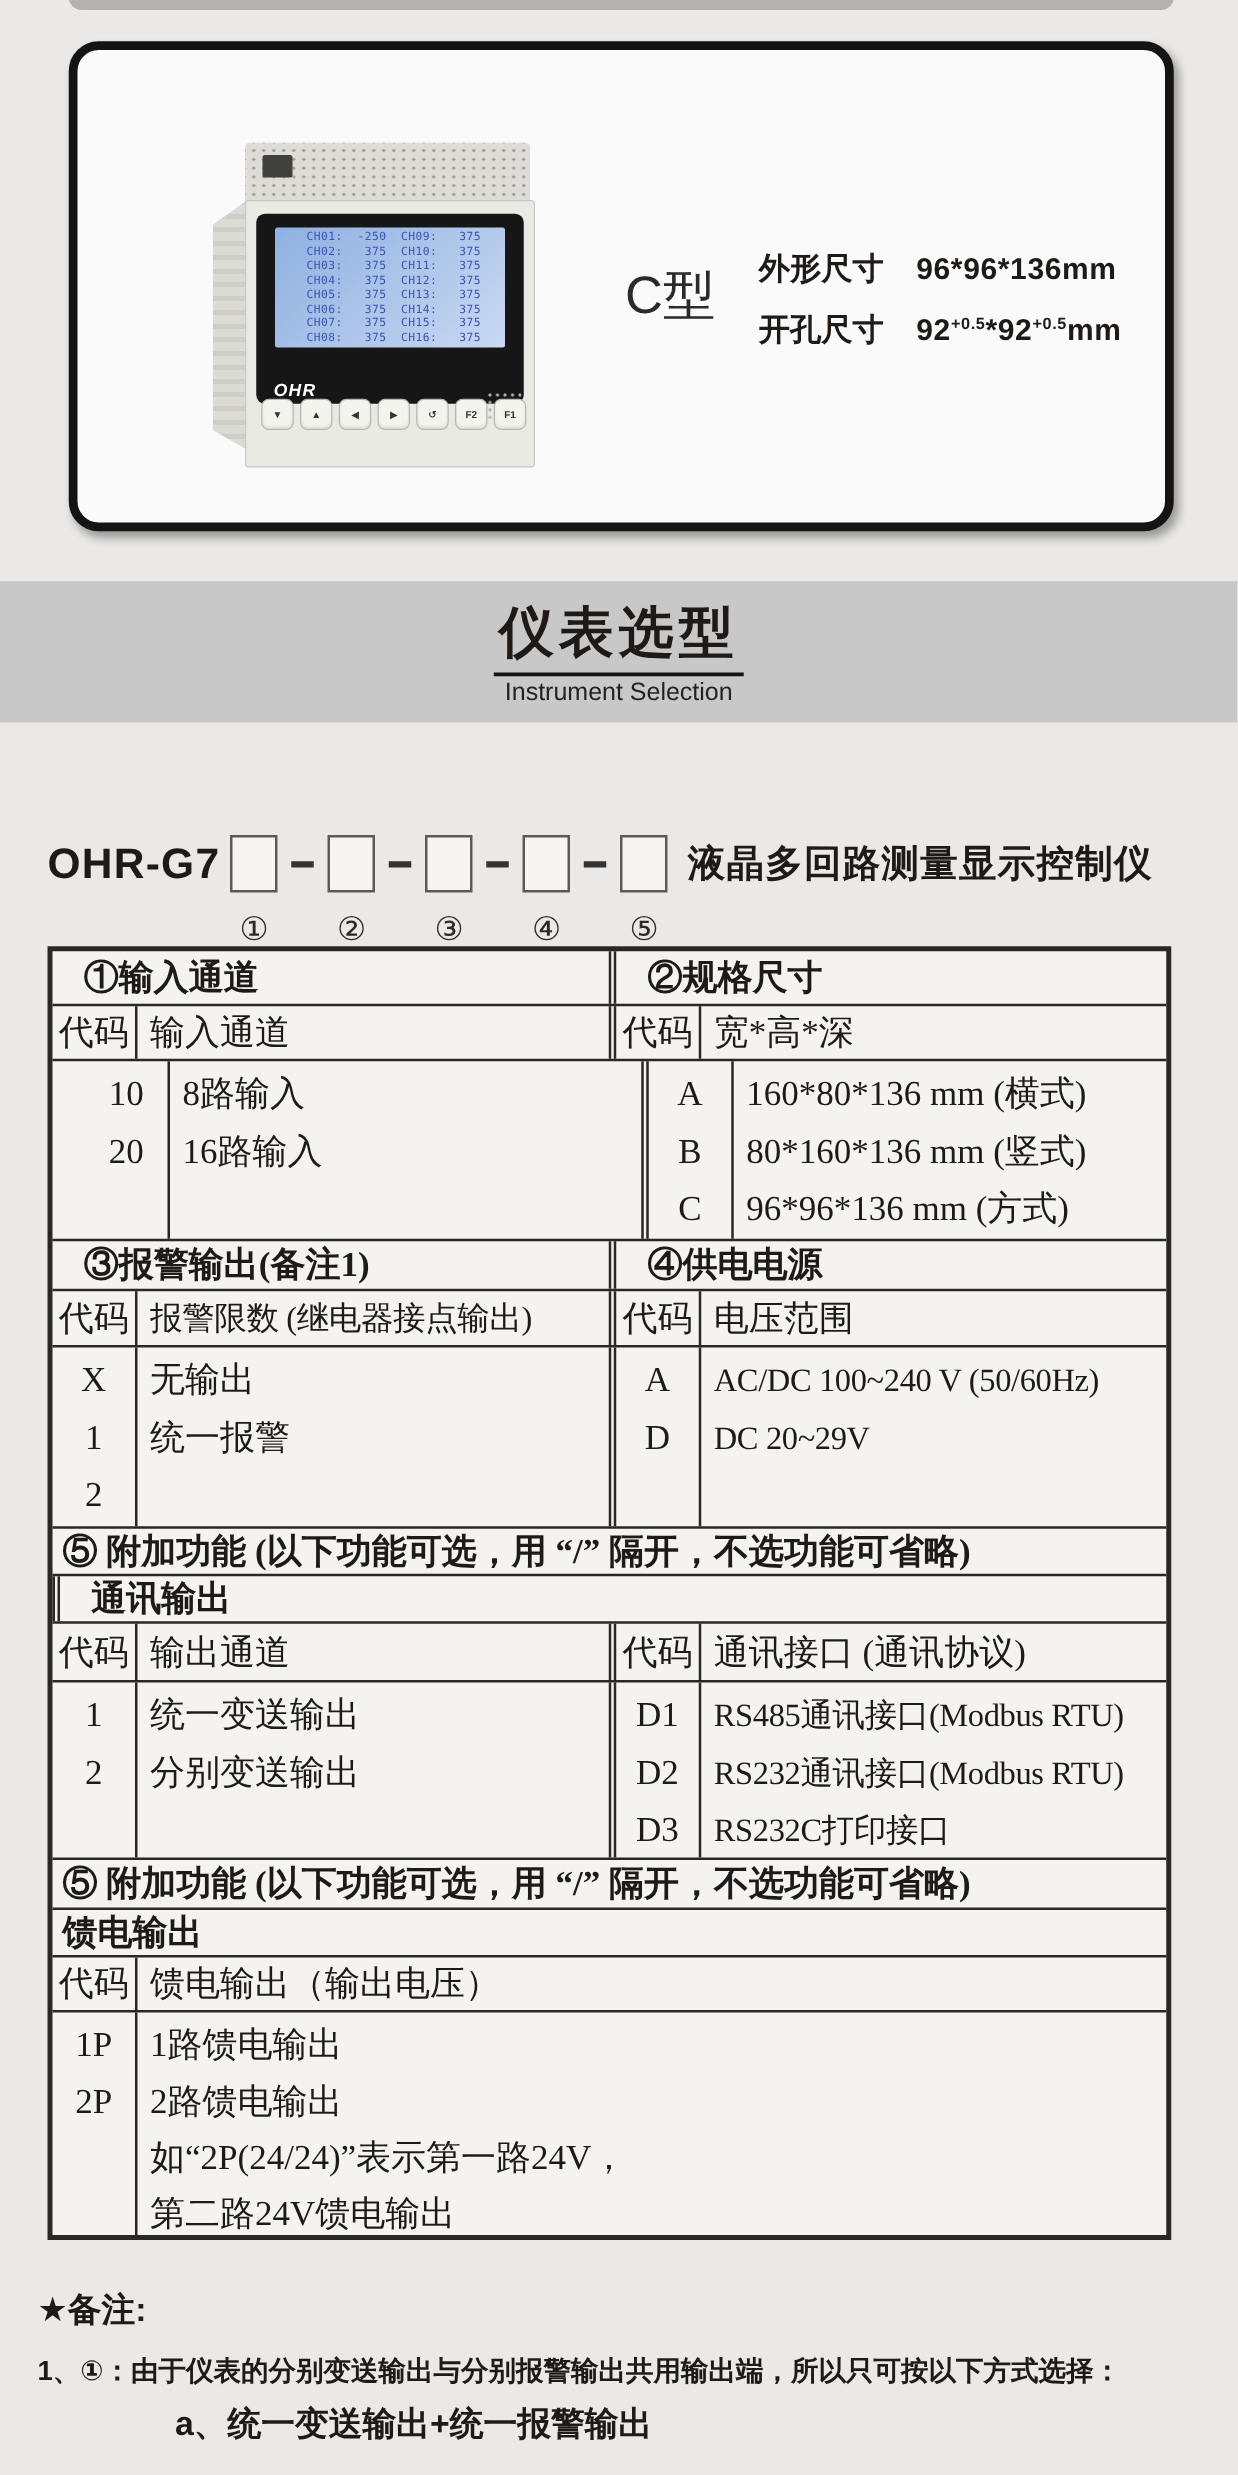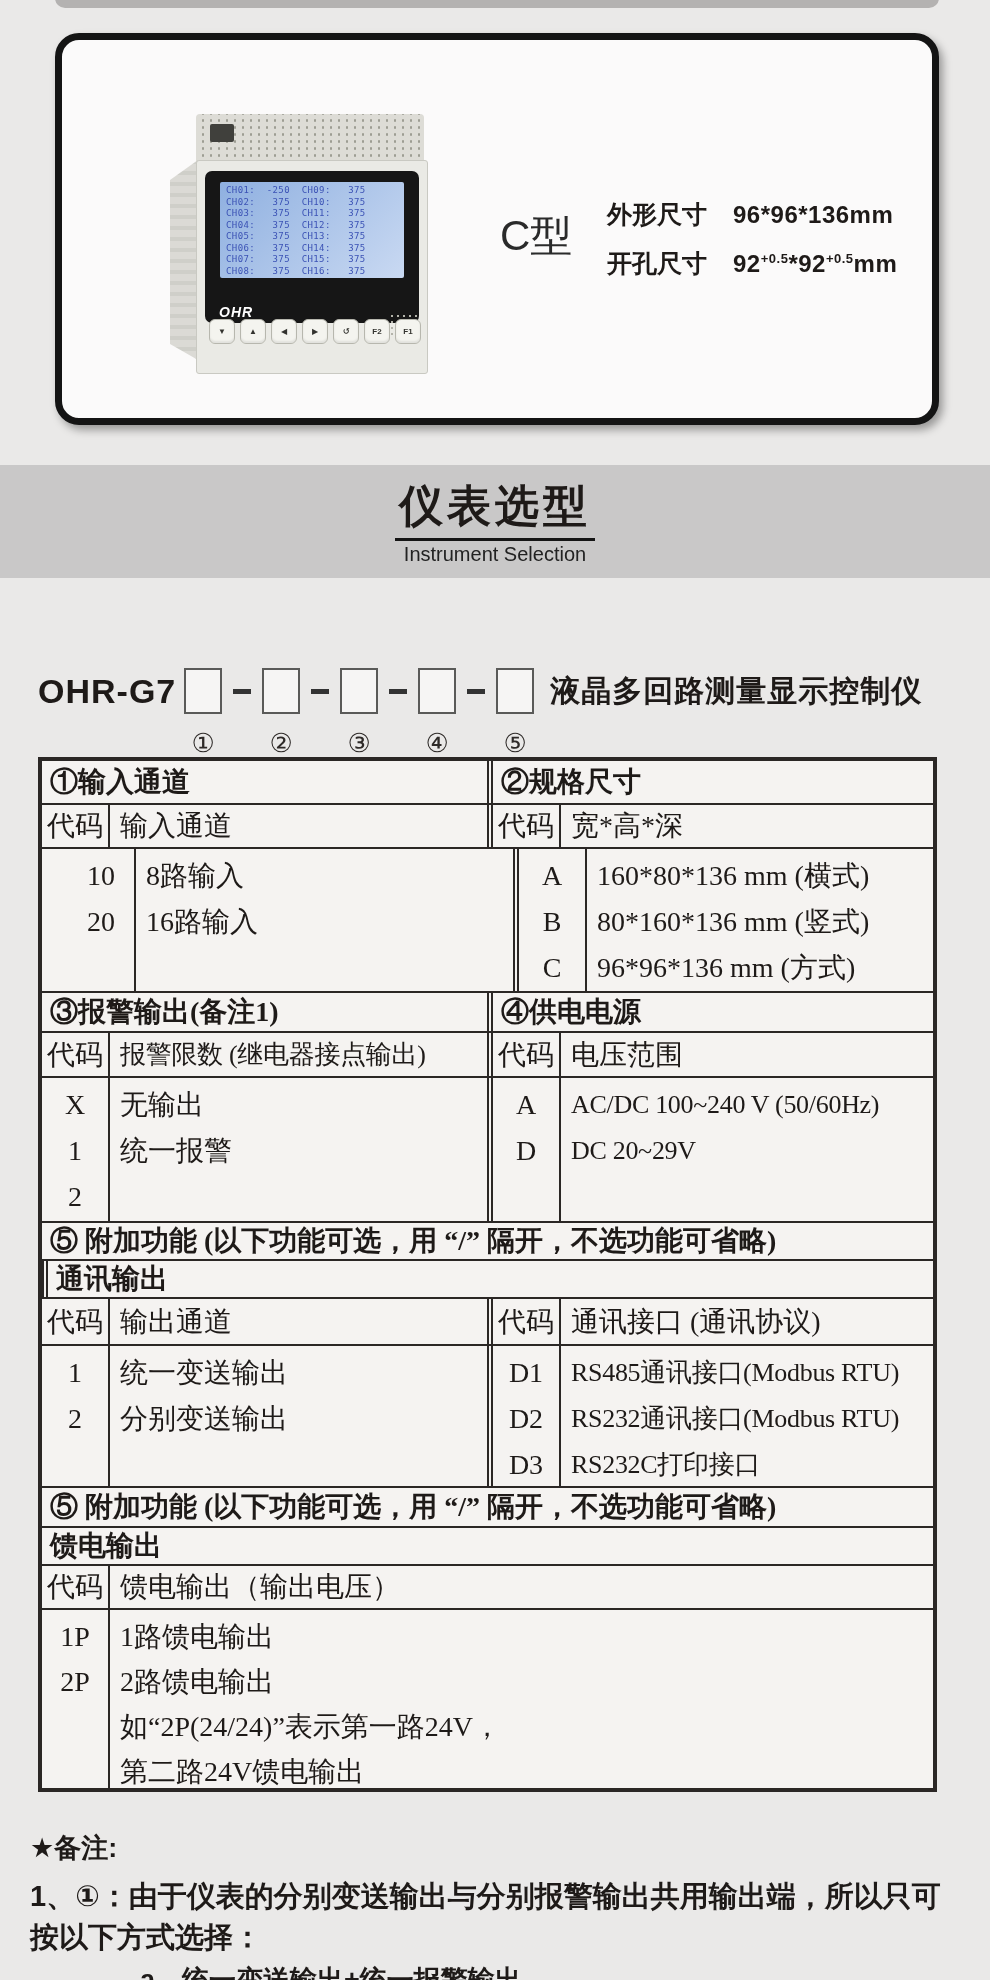--- a/index.html
+++ b/index.html
@@ -18,21 +18,21 @@
 
   
   .card{position:absolute;left:55px;top:33px;width:884px;height:392px;background:#fbfafa;border:7px solid #141414;border-radius:24px;box-sizing:border-box;box-shadow:4px 5px 8px rgba(0,0,0,.35);}
 
   
   .inst{position:absolute;left:100px;top:68px;width:268px;height:266px;}
   .inst-top{position:absolute;left:34px;top:6px;width:228px;height:48px;background:#dddcd6;border-radius:4px 4px 0 0;background-image:radial-gradient(#9d9d93 1.2px,transparent 1.4px);background-size:8px 7px;background-position:3px 3px;}
   .connector{position:absolute;left:48px;top:16px;width:24px;height:18px;background:#40403c;border-radius:2px;}
   .inst-side{position:absolute;left:8px;top:52px;width:28px;height:200px;background:repeating-linear-gradient(180deg,#cfcfc9 0 4px,#dbdad5 4px 11px);clip-path:polygon(100% 0,100% 100%,0 92%,0 10%);}
   .inst-front{position:absolute;left:34px;top:52px;width:230px;height:212px;background:#eaeae5;border:1px solid #c9c9c2;border-radius:3px;}
-  .bezel{position:absolute;left:8px;top:10px;width:214px;height:152px;background:#161616;border-radius:7px;}
+  .bezel{position:absolute;left:8px;top:10px;width:214px;height:152px;background:#161616;border-radius:7px;text-align:center;}
   .lcd{position:absolute;left:15px;top:11px;width:184px;height:96px;background:linear-gradient(135deg,#8fb0e0,#c9d9f2);border-radius:2px;color:#3b52b5;font-family:"DejaVu Sans Mono","Liberation Mono",monospace;font-size:9px;line-height:11.5px;letter-spacing:.4px;white-space:pre;padding:3px 0 0 6px;box-sizing:border-box;}
   .brand{position:absolute;left:14px;bottom:3px;color:#fff;font-weight:700;font-style:italic;font-size:14px;letter-spacing:1px;}
   .speaker{position:absolute;right:10px;top:152px;width:28px;height:22px;background-image:radial-gradient(#b3b3aa 1.1px,transparent 1.3px);background-size:6px 6px;}
   .keys{position:absolute;left:12px;top:158px;display:flex;gap:5px;}
   .key{width:24px;height:23px;background:#f4f4ef;border:1px solid #b7b7ae;border-radius:6px;box-shadow:inset 0 -2px 2px rgba(0,0,0,.08);display:flex;align-items:center;justify-content:center;font-size:8px;color:#33332f;font-weight:700;}
 
   .type-label{position:absolute;left:438px;top:168px;font-size:42px;font-weight:400;color:#2a2a2a;}
   .dims{position:absolute;left:545px;top:158px;}
   .dim-row{display:flex;align-items:baseline;gap:26px;margin-bottom:16px;}
   .dim-label{font-size:25px;font-weight:700;}
@@ -54,37 +54,37 @@
   .crow{display:flex;align-items:center;margin-top:10px;}
   .crow .ghost{visibility:hidden;}
   .circ{width:38px;text-align:center;font-size:26px;font-family:"Liberation Serif","DejaVu Serif",serif;color:#2e2a28;}
 
   
   .stable{position:absolute;left:38px;top:757px;width:899px;border:4px solid var(--bc);box-sizing:border-box;background:var(--cell);font-family:"Liberation Serif","DejaVu Serif",serif;font-size:28px;}
   .trow{display:flex;box-sizing:border-box;}
   .trow + .trow{border-top:2px solid var(--bc);}
   .half-l{width:445px;display:flex;box-sizing:border-box;}
   .half-r{flex:1;display:flex;border-left:6px double var(--bc);box-sizing:border-box;}
-  .hcell{display:flex;align-items:center;padding-left:8px;box-sizing:border-box;font-weight:600;}
+  .hcell{display:flex;align-items:center;padding-left:25px;box-sizing:border-box;font-weight:600;}
   .code{width:68px;border-right:2px solid var(--bc);text-align:center;box-sizing:border-box;display:flex;flex-direction:column;align-items:center;}
   .desc{flex:1;padding-left:10px;box-sizing:border-box;display:flex;flex-direction:column;}
   .vc{justify-content:center;}
   .full{flex:1;display:flex;align-items:center;padding-left:8px;font-weight:600;}
   .ln{height:46px;line-height:46px;}
   .ln4{height:45px;line-height:45px;}
   .tight{font-size:26px;letter-spacing:-.3px;}
   .r42{height:42px;} .r44{height:44px;} .r40{height:40px;} .r45{height:45px;}
   .r144{height:144px;padding-left:26px;} .r145{height:145px;} .r38{height:38px;} .r47{height:47px;}
   .r142{height:142px;} .r180{height:180px;}
   .pt4{padding-top:4px;}
 
   
   .notes{position:absolute;left:30px;top:1830px;width:938px;font-weight:700;}
   .note-title{font-size:27px;margin-bottom:10px;}
-  .note-line{font-size:29px;line-height:41px;}
+  .note-line{font-size:22px;line-height:41px;}
   .note-sub{font-size:27px;margin-top:4px;padding-left:110px;}
 </style>
 </head>
 <body>
 
 <div class="page">
 
   <div class="remnant"></div>
 
   <div class="card">

